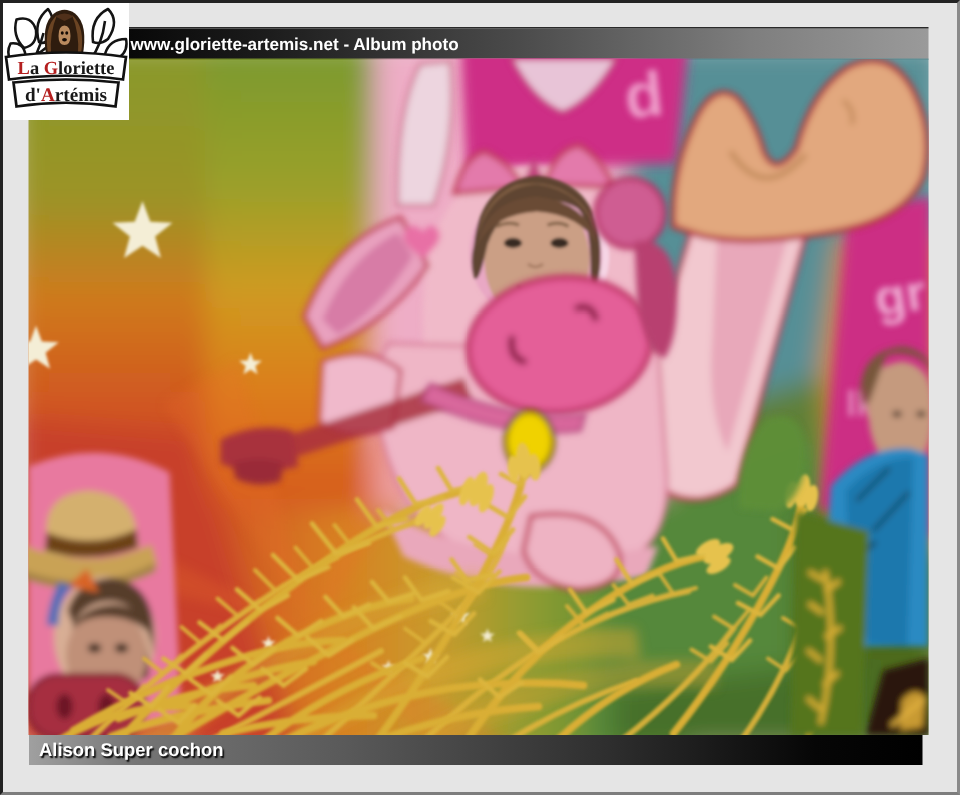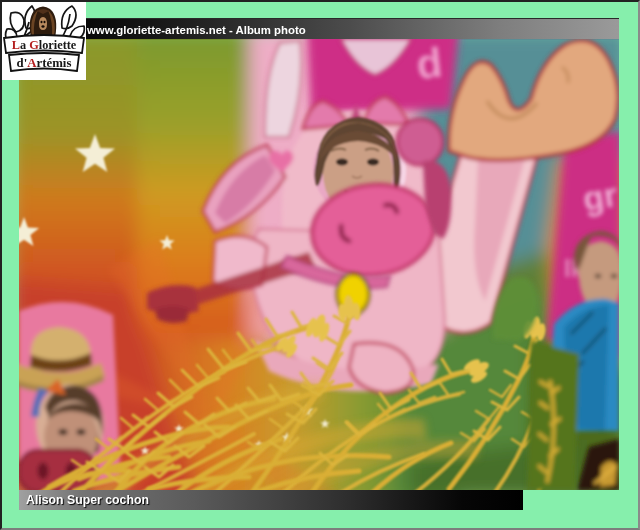--- a/index.html
+++ b/index.html
@@ -1,20 +1,20 @@
 <!DOCTYPE html>
 <html><head>
 <meta charset="utf-8">
 <style>
 html,body{margin:0;padding:0;}
 body{width:640px;height:530px;font-family:"Liberation Sans",sans-serif;overflow:hidden;}
-.page{position:relative;width:636px;height:526px;background:#86efac;border-top:2px solid #222;border-left:2px solid #222;border-right:2px solid #8a8a8a;border-bottom:2px solid #7d7d7d;}
+.page{position:relative;width:636px;height:526px;background:#e5e5e5;border-top:2px solid #222;border-left:2px solid #222;border-right:2px solid #8a8a8a;border-bottom:2px solid #7d7d7d;}
 .topbar{position:absolute;left:78px;top:16px;width:539px;height:22px;background:linear-gradient(to right,#070707 0%,#1c1c1c 18%,#4c4c4c 50%,#7e7e7e 78%,#9a9a9a 100%);border-top:1px solid #2a2a2a;color:#fff;font-weight:bold;font-size:11.4px;line-height:22px;padding-left:7px;box-sizing:border-box;white-space:nowrap;}
 .photo{position:absolute;left:17px;top:37px;width:600px;height:451px;}
-.bottombar{position:absolute;left:17px;top:488px;width:504px;height:20px;background:linear-gradient(to right,#a0a0a0 0%,#757575 12%,#5a5a5a 35%,#2e2e2e 65%,#060606 88%,#000 100%);color:#fff;font-weight:bold;font-size:12.3px;line-height:20px;padding-left:7px;box-sizing:border-box;text-shadow:1px 1px 1px #000;}
+.bottombar{position:absolute;left:17px;top:488px;width:596px;height:20px;background:linear-gradient(to right,#a0a0a0 0%,#757575 12%,#5a5a5a 35%,#2e2e2e 65%,#060606 88%,#000 100%);color:#fff;font-weight:bold;font-size:12.3px;line-height:20px;padding-left:7px;box-sizing:border-box;text-shadow:1px 1px 1px #000;}
 .logo{position:absolute;left:0;top:0;width:65px;height:78px;background:#fff;}
 </style>
 </head>
 <body>
 <div class="page">
   <div class="topbar">www.gloriette-artemis.net - Album photo</div>
   <svg class="photo" viewBox="0 0 600 451" preserveAspectRatio="none">
     <defs>
       <filter id="b8" x="-20%" y="-20%" width="140%" height="140%">
           <feGaussianBlur stdDeviation="9"></feGaussianBlur>

